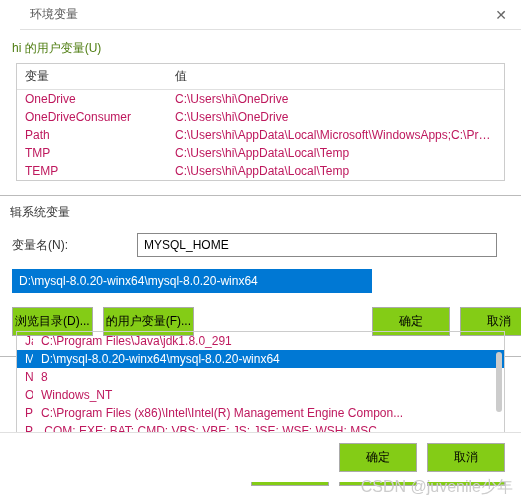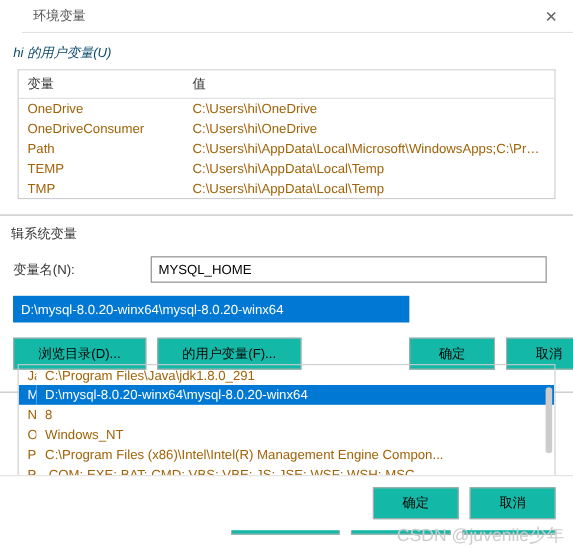--- a/index.html
+++ b/index.html
@@ -1,33 +1,33 @@
 <!DOCTYPE html>
 <html><head>
 <meta charset="utf-8">
 <style>
 * { box-sizing: border-box; margin: 0; padding: 0; }
 body { font-family: "Microsoft YaHei", "Segoe UI", sans-serif; font-size: 12px; background: #fff; width: 521px; height: 500px; overflow: hidden; position: relative; }
 .titlebar { display: flex; align-items: center; justify-content: space-between; padding: 6px 10px; border-bottom: 1px solid #e0e0e0; color: #555; margin-left: 20px; }
 .close-x { font-size: 14px; color: #666; cursor: pointer; padding: 0 4px; }
-.section-label { padding: 10px 12px 6px; color: #0c4a6e; font-style: italic; }
+.section-label { padding: 10px 12px 6px; color: #4d7c0f; }
 .table-wrap { margin: 0 16px 8px; border: 1px solid #ccc; max-height: 130px; overflow-y: auto; position: relative; }
 .table { width: 100%; border-collapse: collapse; }
 .table th { text-align: left; font-weight: normal; padding: 4px 8px; border-bottom: 1px solid #e0e0e0; color: #333; background: #fff; }
-.table td { padding: 2px 8px; color: #a16207; white-space: nowrap; overflow: hidden; text-overflow: ellipsis; max-width: 0; }
+.table td { padding: 2px 8px; color: #be185d; white-space: nowrap; overflow: hidden; text-overflow: ellipsis; max-width: 0; }
 .table-col-name { width: 150px; }
 .scrollbar-v { position: absolute; right: 2px; top: 20px; width: 6px; height: 60px; background: #ccc; border-radius: 3px; }
 .edit-dialog { position: absolute; left: 0; top: 195px; right: -30px; background: #fff; border: 1px solid #bbb; border-left: none; padding: 2px 0 12px; }
 .edit-title { display: flex; justify-content: space-between; align-items: center; padding: 6px 10px; color: #333; }
 .form-row { display: flex; align-items: center; padding: 6px 12px; gap: 10px; }
 .form-label { width: 115px; color: #333; }
 .form-input { flex: 1; border: 1px solid #888; padding: 4px 6px; font-family: inherit; font-size: 12px; max-width: 360px; }
 .selected { background: #0078d4; color: #fff; border-color: #0078d4; }
 .btn-row { display: flex; padding: 8px 12px; gap: 10px; }
-.btn { border: 1px solid #aaa; background: #14b8a6; padding: 5px 22px; font-family: inherit; font-size: 12px; cursor: pointer; min-width: 78px; }
+.btn { border: 1px solid #aaa; background: #84cc16; padding: 5px 2px; font-family: inherit; font-size: 12px; cursor: pointer; min-width: 78px; }
 .btn-row .spacer { flex: 1; }
 .lower { margin-top: 150px; }
 .lower .table-wrap { max-height: 110px; }
 .lower .table tr.hl td { background: #0078d4; color: #fff; }
 .footer-btns { display: flex; justify-content: flex-end; gap: 10px; padding: 8px 16px 0; }
 .footer-btns2 { display: flex; justify-content: flex-end; gap: 10px; padding: 10px 16px; border-top: 1px solid #e0e0e0; margin-top: 6px; position: absolute; bottom: 18px; left: 0; right: 0; background: #fff; }
 .watermark { position: absolute; bottom: 2px; right: 8px; font-size: 16px; color: #ccc; }
 </style>
 </head>
 <body>
@@ -54,25 +54,25 @@
         </tr>
         <tr>
           <td class="table-col-name">OneDriveConsumer</td>
           <td>C:\Users\hi\OneDrive</td>
         </tr>
         <tr>
           <td class="table-col-name">Path</td>
           <td>C:\Users\hi\AppData\Local\Microsoft\WindowsApps;C:\Program Fi...</td>
         </tr>
         <tr>
-          <td class="table-col-name">TEMP</td>
+          <td class="table-col-name">TMP</td>
           <td>C:\Users\hi\AppData\Local\Temp</td>
         </tr>
         <tr>
-          <td class="table-col-name">TMP</td>
+          <td class="table-col-name">TEMP</td>
           <td>C:\Users\hi\AppData\Local\Temp</td>
         </tr>
       </tbody>
   </table>
 </div>
 
 <div class="edit-dialog">
   <div class="edit-title">
     <span>辑系统变量</span>
 

